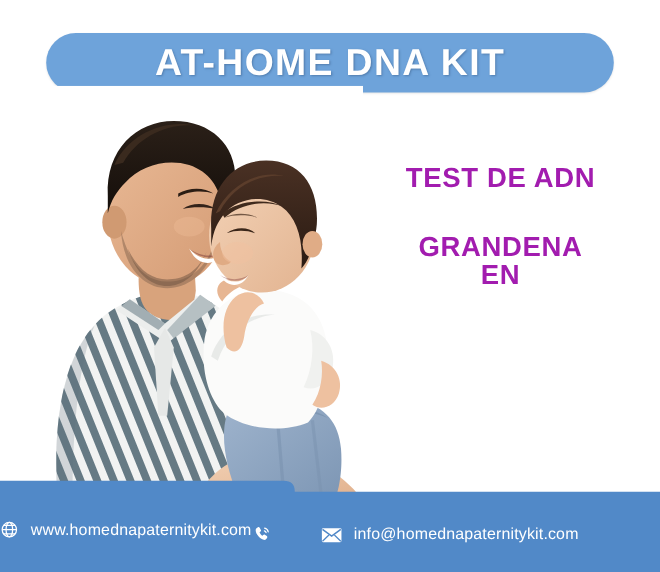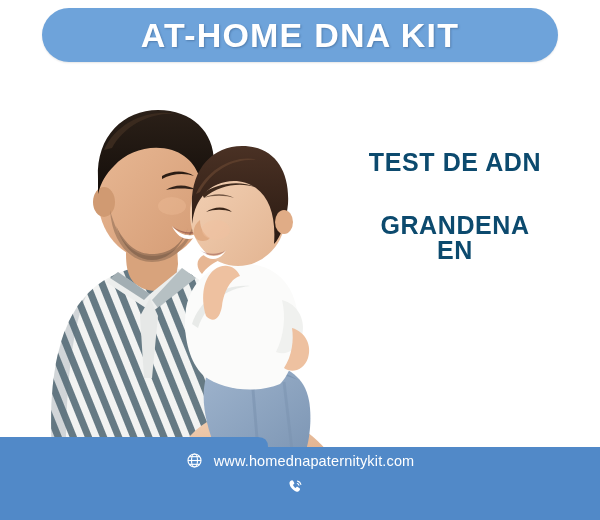--- a/index.html
+++ b/index.html
@@ -15,21 +15,21 @@
     width: 600px;
     height: 520px;
     background: #ffffff;
     overflow: hidden;
   }
 
   
   .badge {
     position: absolute;
     left: 42px;
-    top: 8px;
+    top: 30px;
     width: 516px;
     height: 54px;
     background: #6ea3da;
     border-radius: 27px;
     display: flex;
     align-items: center;
     justify-content: center;
     box-shadow: 0 1px 2px rgba(0,0,0,0.10);
   }
   .badge-text {
@@ -44,21 +44,21 @@
 
   
   .headline {
     position: absolute;
     left: 320px;
     top: 150px;
     width: 270px;
     text-align: center;
   }
   .headline .line {
-    color: #0c4a6e;
+    color: #a21caf;
     font-size: 25px;
     font-weight: bold;
     letter-spacing: 0.6px;
     line-height: 1;
     font-family: "Liberation Sans", sans-serif;
   }
   .headline .l1 { margin-bottom: 38px; }
   .headline .l2 { margin-bottom: 38px; }
 
   
@@ -81,21 +81,21 @@
   }
   .footer-shape svg { display: block; }
 
   .footer-content {
     position: absolute;
     left: 0;
     top: 452px;
     width: 600px;
     height: 68px;
     display: flex;
-    flex-direction: column;
+    flex-direction: row;
     align-items: center;
     justify-content: flex-start;
   }
   .footer-row {
     display: flex;
     align-items: center;
     justify-content: center;
   }
   .row-web { margin-bottom: 9px; }
   .row-bottom { gap: 34px; }
@@ -289,17 +289,27 @@
       <div class="contact-item">
         <span class="contact-icon">
           <svg width="18" height="18" viewBox="0 0 24 24">
             <path d="M7.3 3.2c.7-.5 1.7-.3 2.1.5l1.5 2.6c.4.7.2 1.6-.5 2l-1.1.7c.5 1.6 1.9 3.4 3.6 4.4l.8-1c.5-.6 1.4-.8 2-.3l2.4 1.7c.7.5.8 1.5.3 2.2l-1.1 1.4c-.7.9-1.9 1.3-3 .9-2.3-.7-4.6-2.3-6.4-4.4C5.9 11.7 4.8 9.2 4.6 6.9c-.1-1.1.4-2.1 1.3-2.8l1.4-.9z" fill="#ffffff"></path>
             <path d="M15.4 4.2c2.2.5 3.9 2.2 4.4 4.4" stroke="#ffffff" stroke-width="1.5" fill="none" stroke-linecap="round"></path>
             <path d="M15.1 7.4c1 .3 1.8 1.1 2.1 2.1" stroke="#ffffff" stroke-width="1.5" fill="none" stroke-linecap="round"></path>
           </svg>
         </span>
       </div>
 
+      <div class="contact-item">
+        <span class="contact-icon">
+          <svg width="19" height="15" viewBox="0 0 26 19">
+            <rect x="0.8" y="0.8" width="24.4" height="17.4" rx="1.6" fill="#ffffff"></rect>
+            <path d="M1.6 2.2 L13 10.6 L24.4 2.2" fill="none" stroke="#5189c8" stroke-width="2"></path>
+            <path d="M1.6 17 L9.6 9.4 M24.4 17 L16.4 9.4" fill="none" stroke="#5189c8" stroke-width="1.6"></path>
+          </svg>
+        </span>
+        <span class="contact-text">info@homednapaternitykit.com</span>
+      </div>
     </div>
 
   </div>
 
 </div>
 
 </body></html>

